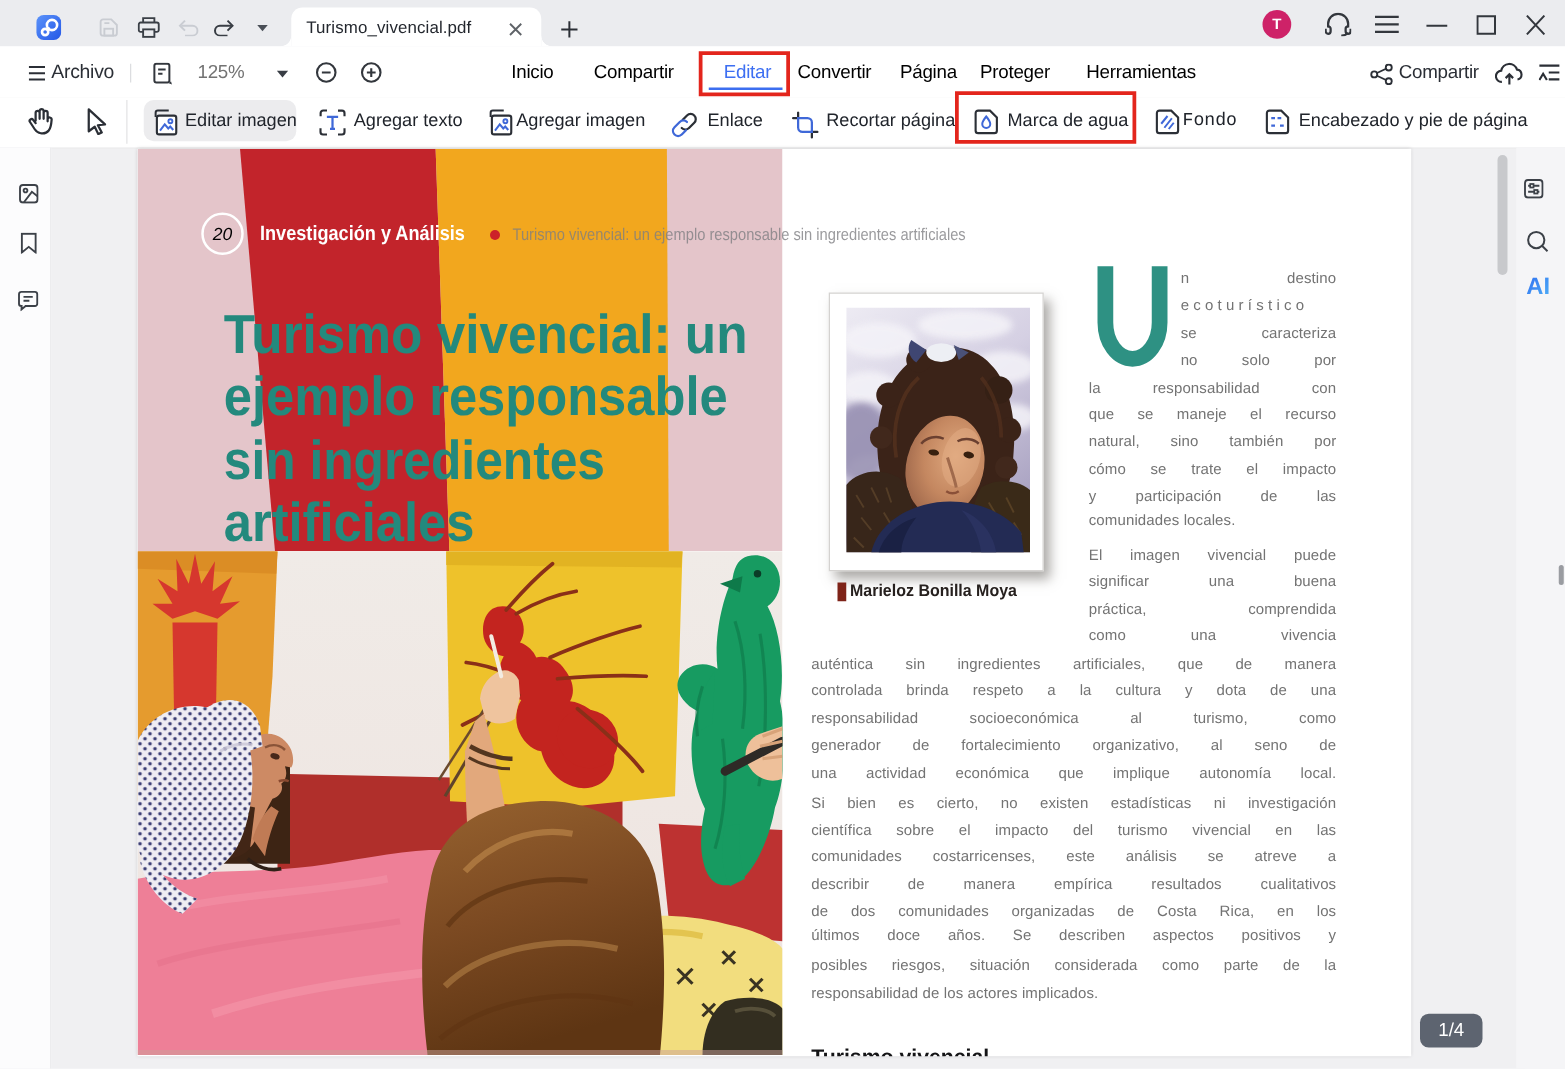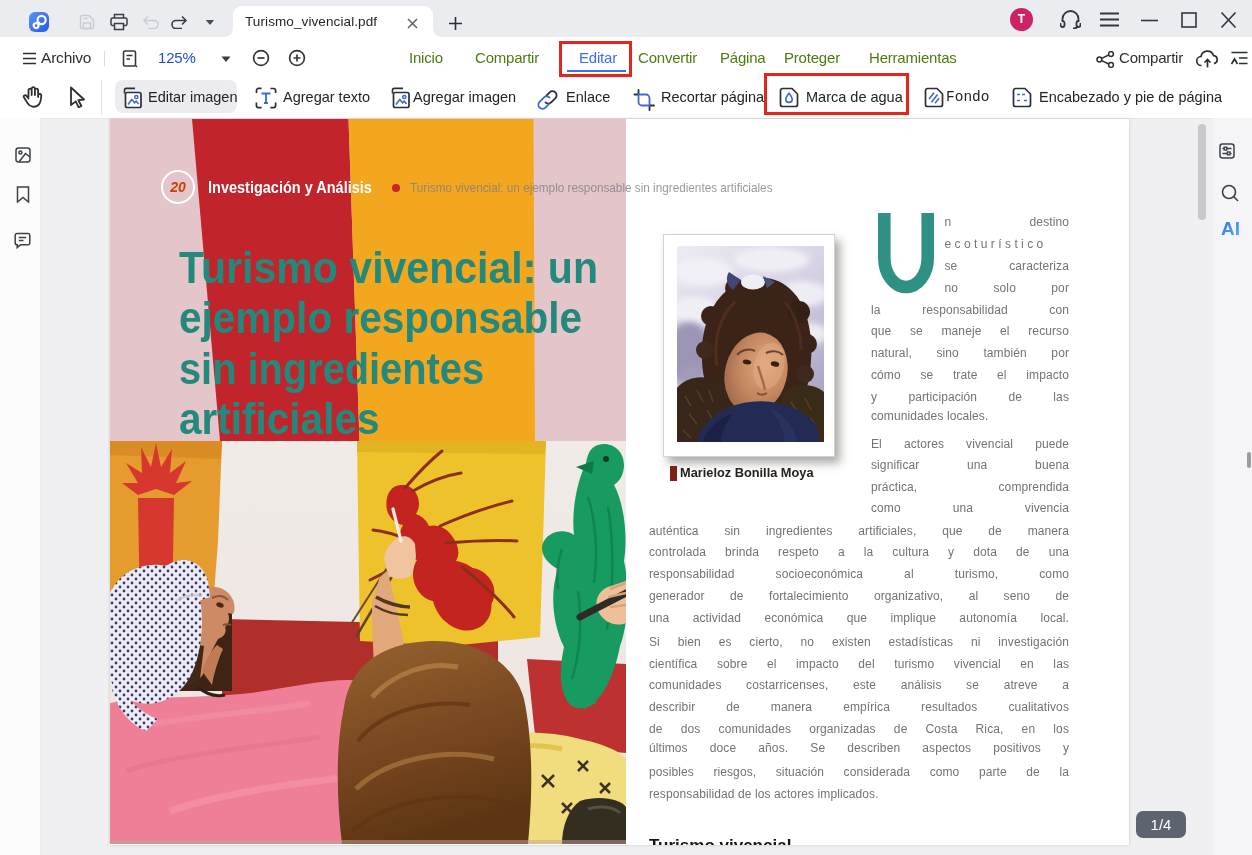--- a/index.html
+++ b/index.html
@@ -3,21 +3,21 @@
 <style>
   html,body{margin:0;padding:0;}
   body{width:1252px;height:855px;overflow:hidden;font-family:"Liberation Sans",sans-serif;position:relative;background:#f0f0f2;}
   .abs{position:absolute;}
   
   #titlebar{left:0;top:0;width:1252px;height:37px;background:#ebecef;}
   #tab{left:233px;top:6px;width:200px;height:31px;background:#fff;border-radius:9px 9px 0 0;}
   #tabtxt{left:245px;top:14px;font-size:13.5px;color:#23272e;letter-spacing:.1px;}
   #menubar{left:0;top:37px;width:1252px;height:41px;background:#fff;}
   #toolbar{left:0;top:78px;width:1252px;height:40px;background:#fff;border-bottom:1px solid #e7e7e9;}
-  .mitem{top:37px;height:41px;line-height:41px;font-size:15px;color:#4d7c0f;letter-spacing:-.2px;}
+  .mitem{top:37px;height:41px;line-height:41px;font-size:15px;color:#000000;letter-spacing:-.2px;}
   .tlabel{top:78px;height:40px;line-height:39px;font-size:14.5px;color:#20242b;}
   #leftbar{left:0;top:118px;width:40px;height:737px;background:#fcfcfd;border-right:1px solid #ececee;}
   #rightbar{left:1213px;top:118px;width:39px;height:737px;background:#f5f5f7;}
   #vthumb{left:1198px;top:124px;width:8px;height:96px;border-radius:4px;background:#c8c9cc;}
   #pagebadge{left:1136px;top:811px;width:50px;height:27px;background:#5d6470;border-radius:7px;color:#fff;font-size:15px;text-align:center;line-height:27px;}
   
   #page{left:110px;top:119px;width:1019px;height:726px;background:#fff;overflow:hidden;box-shadow:0 0 3px rgba(0,0,0,.18);}
   .bl{position:absolute;font-size:12px;color:#737373;text-align:justify;text-align-last:justify;white-space:normal;line-height:20px;letter-spacing:.1px;}
   .bl.nj{text-align:left;text-align-last:left;}
   #titleblk div{position:absolute;left:0;font-weight:bold;color:#23897d;font-size:44px;white-space:nowrap;transform-origin:0 50%;}
@@ -42,21 +42,21 @@
 <div class="abs mitem" style="left:409px;">Inicio</div>
 <div class="abs mitem" style="left:475px;">Compartir</div>
 <div class="abs mitem" style="left:579px;color:#3d6ff2;">Editar</div>
 <div class="abs" style="left:567px;top:69.5px;width:59px;height:2.5px;background:#3c6ef0;"></div>
 <div class="abs mitem" style="left:638px;">Convertir</div>
 <div class="abs mitem" style="left:720px;">Página</div>
 <div class="abs mitem" style="left:784px;">Proteger</div>
 <div class="abs mitem" style="left:869px;">Herramientas</div>
 <div class="abs mitem" style="left:1119px;color:#2b2f36;">Compartir</div>
 <div class="abs" style="left:104px;top:51px;width:1px;height:15px;background:#dcdde0;"></div>
-<div class="abs mitem" style="left:158px;color:#1d4ed8;">125%</div>
+<div class="abs mitem" style="left:158px;color:#737373;">125%</div>
 
 
 <div class="abs" id="toolbar"></div>
 <div class="abs" style="left:115px;top:80px;width:122px;height:33px;background:#ececee;border-radius:8px;"></div>
 <div class="abs" style="left:101px;top:80px;width:1px;height:35px;background:#e3e3e5;"></div>
 <div class="abs tlabel" style="left:148px;">Editar imagen</div>
 <div class="abs tlabel" style="left:283px;">Agregar texto</div>
 <div class="abs tlabel" style="left:413px;">Agregar imagen</div>
 <div class="abs tlabel" style="left:566px;">Enlace</div>
 <div class="abs tlabel" style="left:661px;">Recortar página</div>
@@ -71,21 +71,21 @@
 <div class="abs" id="pagebadge">1/4</div>
 
 
 <div class="abs" id="page">
 
   <svg class="abs" style="left:0;top:0;" width="516" height="322" viewBox="0 0 516 322">
     <rect x="0" y="0" width="516" height="322" fill="#e4c5ca"></rect>
     <polygon points="82,0 238.5,0 249.5,322 110,322" fill="#c2242b"></polygon>
     <polygon points="238.5,0 423.5,0 425,322 249.5,322" fill="#f2a71e"></polygon>
   </svg>
-  <div class="abs" style="left:51px;top:50.5px;width:30px;height:30px;border:2px solid #fff;border-radius:50%;color:#c2410c;font-size:14px;text-align:center;line-height:30px;font-style:italic;font-weight:bold;">20</div>
+  <div class="abs" style="left:51px;top:50.5px;width:30px;height:30px;border:2px solid #fff;border-radius:50%;color:#000000;font-size:14px;text-align:center;line-height:30px;font-style:italic;">20</div>
   <div class="abs hdrw" style="left:98px;top:58.5px;">Investigación y Análisis</div>
   <div class="abs" style="left:282px;top:65px;width:8px;height:8px;border-radius:50%;background:#cc2229;"></div>
   <div class="abs hdrg" style="left:300px;top:61px;">Turismo vivencial: un ejemplo responsable sin ingredientes artificiales</div>
   <div class="abs" id="titleblk" style="left:69px;top:123.5px;">
     <div style="top:0;transform:scaleX(.933);">Turismo vivencial: un</div>
     <div style="top:50.5px;transform:scaleX(.921);">ejemplo responsable</div>
     <div style="top:101px;transform:scaleX(.904);">sin ingredientes</div>
     <div style="top:151.5px;transform:scaleX(.921);">artificiales</div>
   </div>
 
@@ -287,21 +287,21 @@
   <div class="bl" style="left:834.5px;top:93px;width:124.5px;">n destino</div>
   <div class="bl" style="left:834.5px;top:115px;width:124.5px;letter-spacing:3.4px;text-align-last:left;">ecoturístico</div>
   <div class="bl" style="left:834.5px;top:136.5px;width:124.5px;">se caracteriza</div>
   <div class="bl" style="left:834.5px;top:158.5px;width:124.5px;">no solo por</div>
   <div class="bl" style="left:761px;top:180.5px;width:198px;">la responsabilidad con</div>
   <div class="bl" style="left:761px;top:202px;width:198px;">que se maneje el recurso</div>
   <div class="bl" style="left:761px;top:224px;width:198px;">natural, sino también por</div>
   <div class="bl" style="left:761px;top:246px;width:198px;">cómo se trate el impacto</div>
   <div class="bl" style="left:761px;top:267.5px;width:198px;">y participación de las</div>
   <div class="bl nj" style="left:761px;top:287px;width:198px;">comunidades locales.</div>
-  <div class="bl" style="left:761px;top:314.5px;width:198px;">El actores vivencial puede</div>
+  <div class="bl" style="left:761px;top:314.5px;width:198px;">El imagen vivencial puede</div>
   <div class="bl" style="left:761px;top:335.5px;width:198px;">significar una buena</div>
   <div class="bl" style="left:761px;top:357.5px;width:198px;">práctica, comprendida</div>
   <div class="bl" style="left:761px;top:379px;width:198px;">como una vivencia</div>
   <div class="bl" style="left:539px;top:401.5px;width:420px;">auténtica sin ingredientes artificiales, que de manera</div>
   <div class="bl" style="left:539px;top:423px;width:420px;">controlada brinda respeto a la cultura y dota de una</div>
   <div class="bl" style="left:539px;top:445px;width:420px;">responsabilidad socioeconómica al turismo, como</div>
   <div class="bl" style="left:539px;top:467px;width:420px;">generador de fortalecimiento organizativo, al seno de</div>
   <div class="bl" style="left:539px;top:488.5px;width:420px;">una actividad económica que implique autonomía local.</div>
   <div class="bl" style="left:539px;top:512.5px;width:420px;">Si bien es cierto, no existen estadísticas ni investigación</div>
   <div class="bl" style="left:539px;top:534.5px;width:420px;">científica sobre el impacto del turismo vivencial en las</div>

